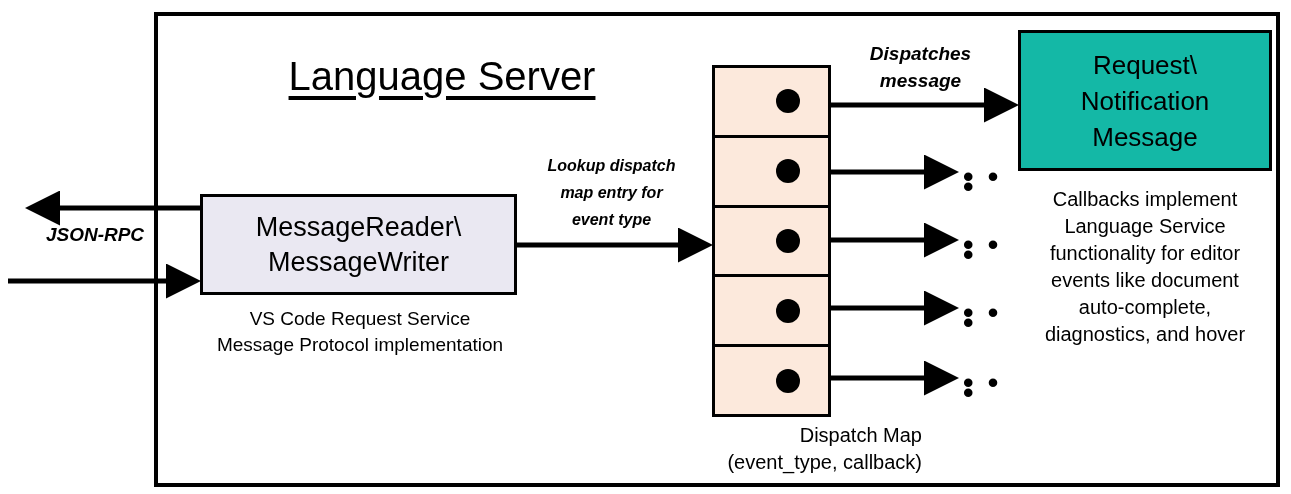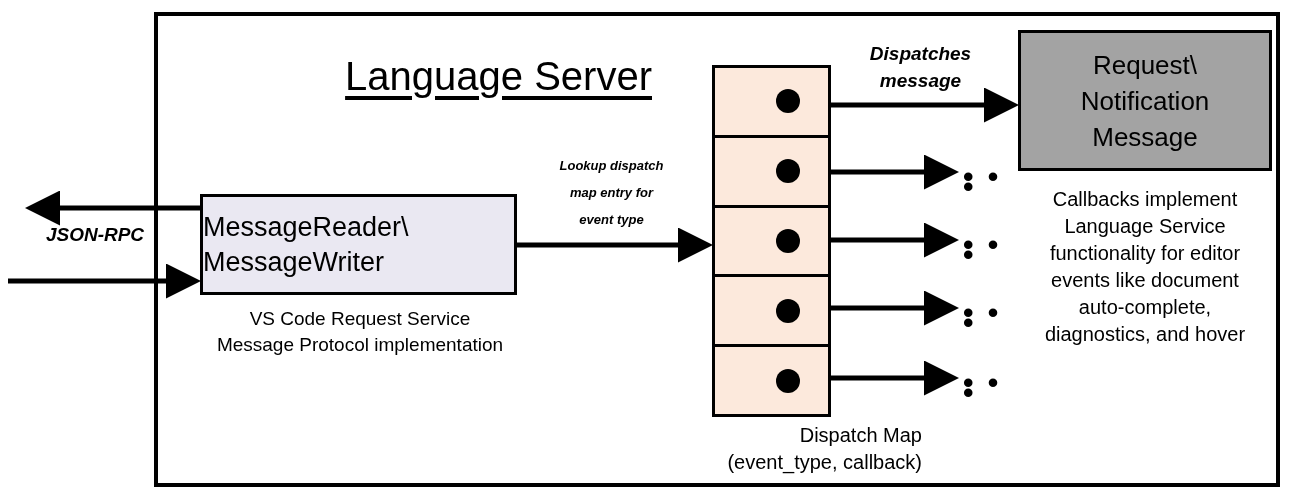--- a/index.html
+++ b/index.html
@@ -32,38 +32,38 @@
     background: transparent;
   }
 
   
   #server-title {
     left: 232px;
     top: 52px;
     width: 420px;
     font-size: 40px;
     line-height: 48px;
-    text-align: right;
+    text-align: center;
     text-decoration: underline;
     text-underline-offset: 6px;
     white-space: nowrap;
   }
 
   
   #message-io-box {
     left: 200px;
     top: 194px;
     width: 317px;
     height: 101px;
     background: #eae8f2;
     border: 3px solid #000000;
     box-sizing: border-box;
     display: flex;
     flex-direction: column;
-    align-items: flex-start;
+    align-items: center;
     justify-content: center;
     font-size: 27px;
     line-height: 35px;
     text-align: center;
   }
   #message-io-caption {
     left: 180px;
     top: 306px;
     width: 360px;
     font-size: 19px;
@@ -81,21 +81,21 @@
     text-align: center;
     font-style: italic;
     font-weight: bold;
   }
 
   
   #lookup-label {
     left: 519px;
     top: 152px;
     width: 185px;
-    font-size: 13px;
+    font-size: 16px;
     line-height: 27px;
     text-align: center;
     font-style: italic;
     font-weight: bold;
   }
 
   
   #dispatches-label {
     left: 838px;
     top: 40px;
@@ -144,21 +144,21 @@
     line-height: 27px;
     text-align: right;
   }
 
   
   #callback-box {
     left: 1018px;
     top: 30px;
     width: 254px;
     height: 141px;
-    background: #a3a3a3;
+    background: #14b8a6;
     border: 3px solid #000000;
     box-sizing: border-box;
     display: flex;
     flex-direction: column;
     align-items: center;
     justify-content: center;
     font-size: 26px;
     line-height: 36px;
     text-align: center;
   }

